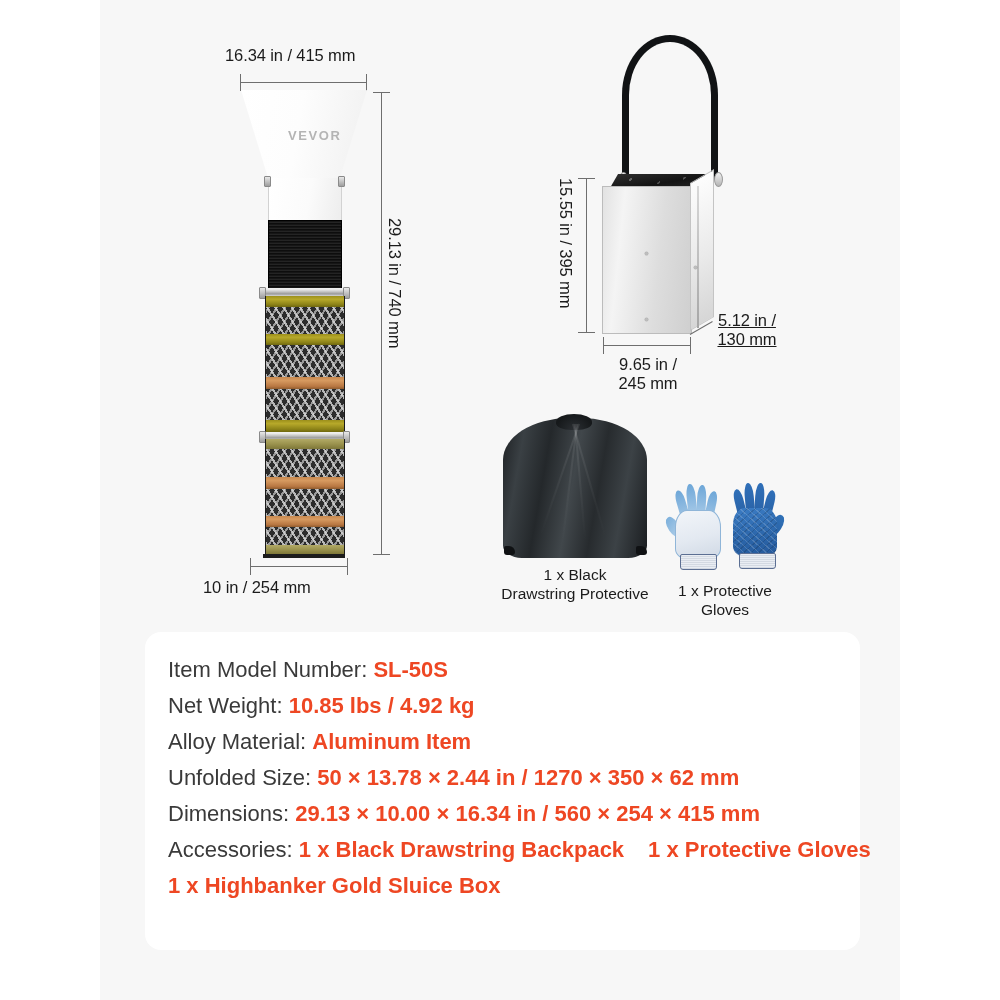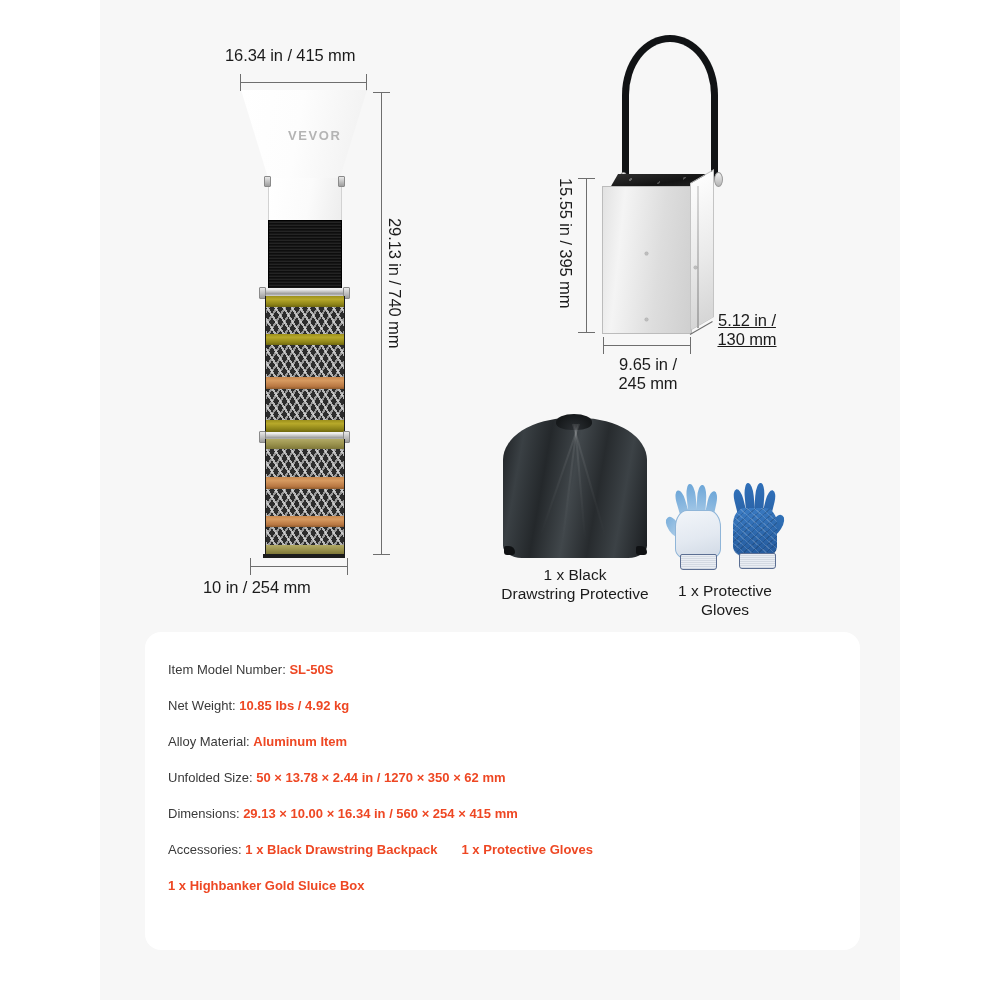--- a/index.html
+++ b/index.html
@@ -245,21 +245,21 @@
     background: #ffffff;
     border-radius: 16px;
   }
   .spec-list {
     position: absolute;
     left: 23px;
     top: 20px;
     right: 16px;
   }
   .spec-row {
-    font-size: 13px;
+    font-size: 22px;
     line-height: 36px;
     color: #2b2b2b;
     white-space: nowrap;
   }
   .spec-label { color: #3a3a3a; }
   .spec-value { color: #ee4723; font-weight: bold; }
   .spec-value + .spec-value { margin-left: 24px; }
   .spec-row.accent-only { color: #ee4723; font-weight: bold; }
 </style>
 </head>

